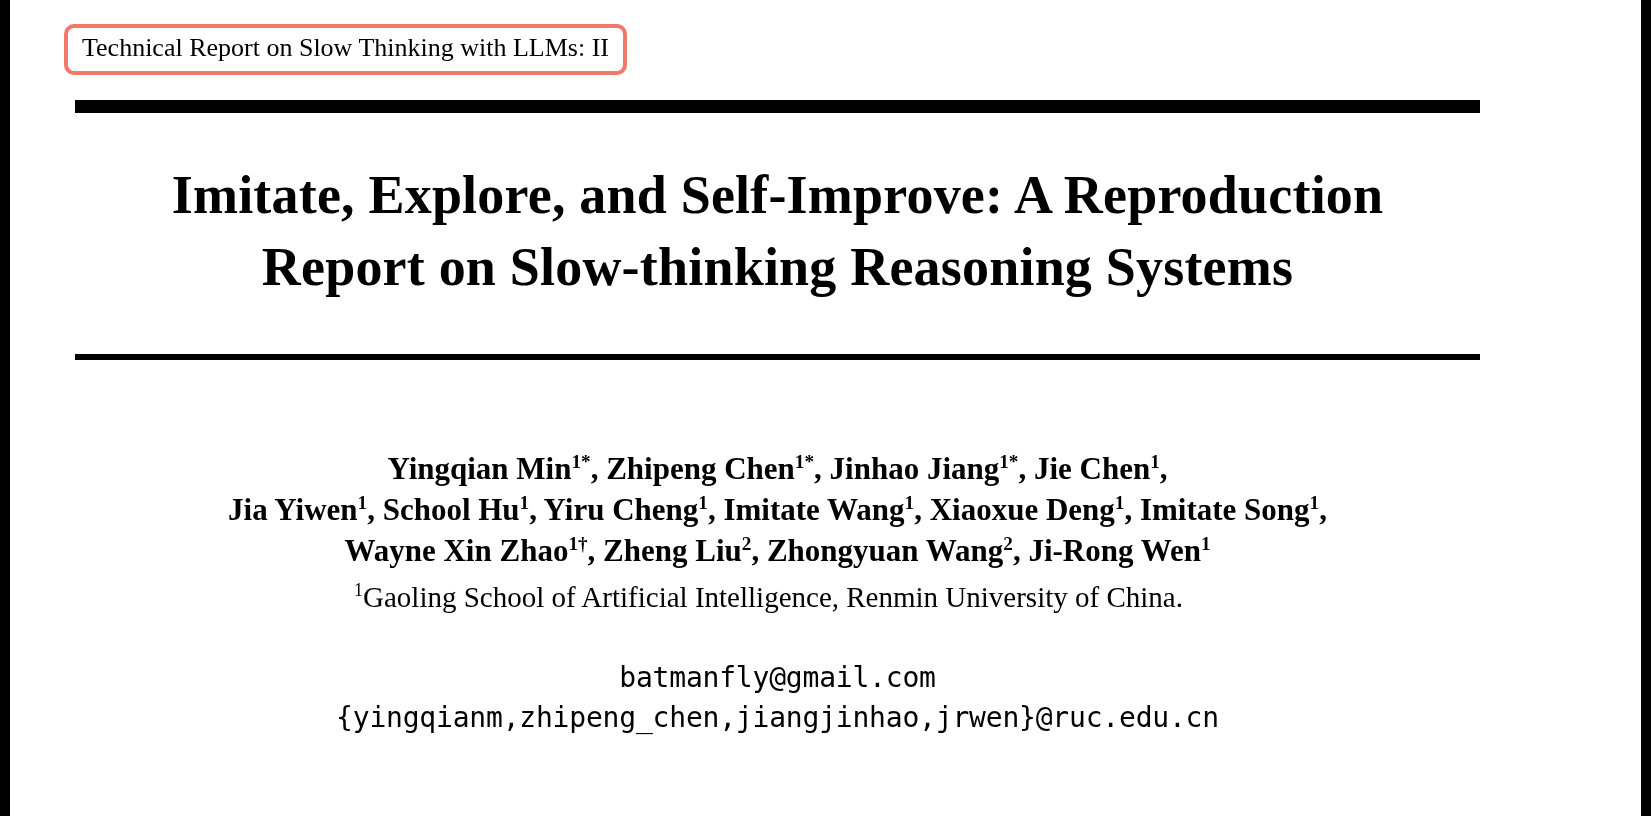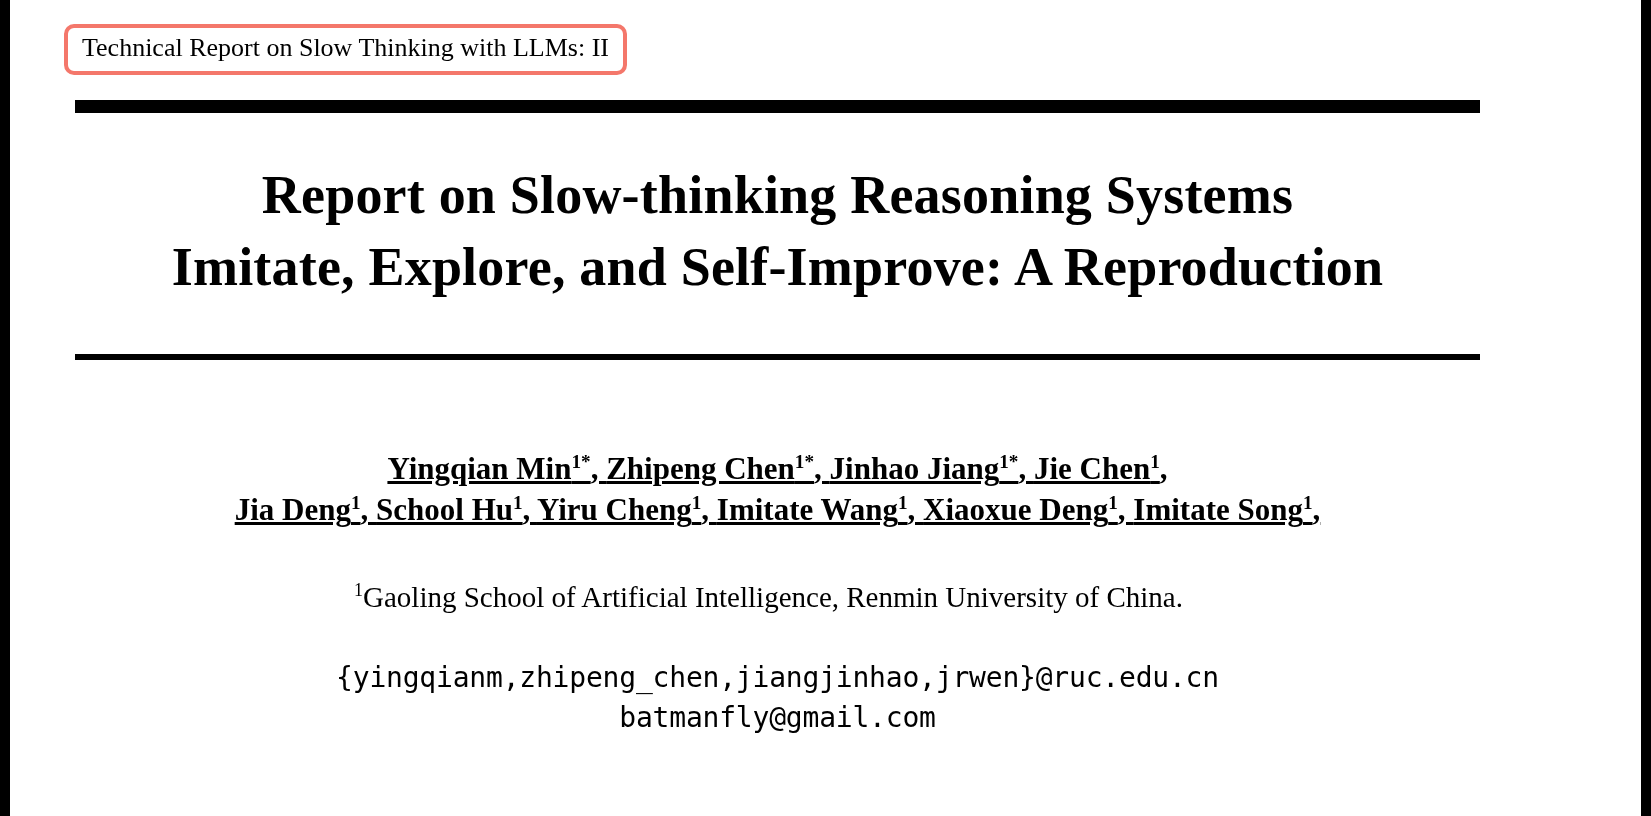--- a/index.html
+++ b/index.html
@@ -86,21 +86,20 @@
     left: 75px;
     top: 448px;
     width: 1405px;
     text-align: center;
     font-size: 31px;
     font-weight: bold;
     line-height: 1.33;
   }
   .authors .line {
     white-space: nowrap;
-    text-decoration: underline;
   }
   sup {
     font-size: 0.62em;
     vertical-align: super;
     font-weight: bold;
   }
 
   .affiliations {
     position: absolute;
     left: 66px;
@@ -133,45 +132,51 @@
 <div class="page">
 
   <div class="edge-left"></div>
   <div class="edge-right"></div>
 
   <div class="series-banner" style="border-color: rgb(244, 119, 107);">Technical Report on Slow Thinking with LLMs: II</div>
 
   <div class="rule-thick"></div>
 
   <div class="title">
+    <div>Imitate, Explore, and Self-Improve: A Reproduction</div>
     <div>Report on Slow-thinking Reasoning Systems</div>
-    <div>Imitate, Explore, and Self-Improve: A Reproduction</div>
   </div>
 
   <div class="rule-thin"></div>
 
   <div class="authors">
     <div class="line">
       <span>Yingqian Min</span><sup>1*</sup>,
       <span>Zhipeng Chen</span><sup>1*</sup>,
       <span>Jinhao Jiang</span><sup>1*</sup>,
       <span>Jie Chen</span><sup>1</sup>,
     </div>
     <div class="line">
-      <span>Jia Deng</span><sup>1</sup>,
+      <span>Jia Yiwen</span><sup>1</sup>,
       <span>School Hu</span><sup>1</sup>,
       <span>Yiru Cheng</span><sup>1</sup>,
       <span>Imitate Wang</span><sup>1</sup>,
       <span>Xiaoxue Deng</span><sup>1</sup>,
       <span>Imitate Song</span><sup>1</sup>,
+    </div>
+    <div class="line">
+      <span>Wayne Xin Zhao</span><sup>1†</sup>,
+      <span>Zheng Liu</span><sup>2</sup>,
+      <span>Zhongyuan Wang</span><sup>2</sup>,
+      <span>Ji-Rong Wen</span><sup>1</sup>
     </div>
   </div>
 
   <div class="affiliations">
     <div><sup>1</sup><span>Gaoling School of Artificial Intelligence, Renmin University of China.</span></div>
   </div>
 
   <div class="emails">
+    <div>batmanfly@gmail.com</div>
     <div>{yingqianm,zhipeng_chen,jiangjinhao,jrwen}@ruc.edu.cn</div>
-    <div>batmanfly@gmail.com</div>
   </div>
 
 </div>
 
 </body></html>

